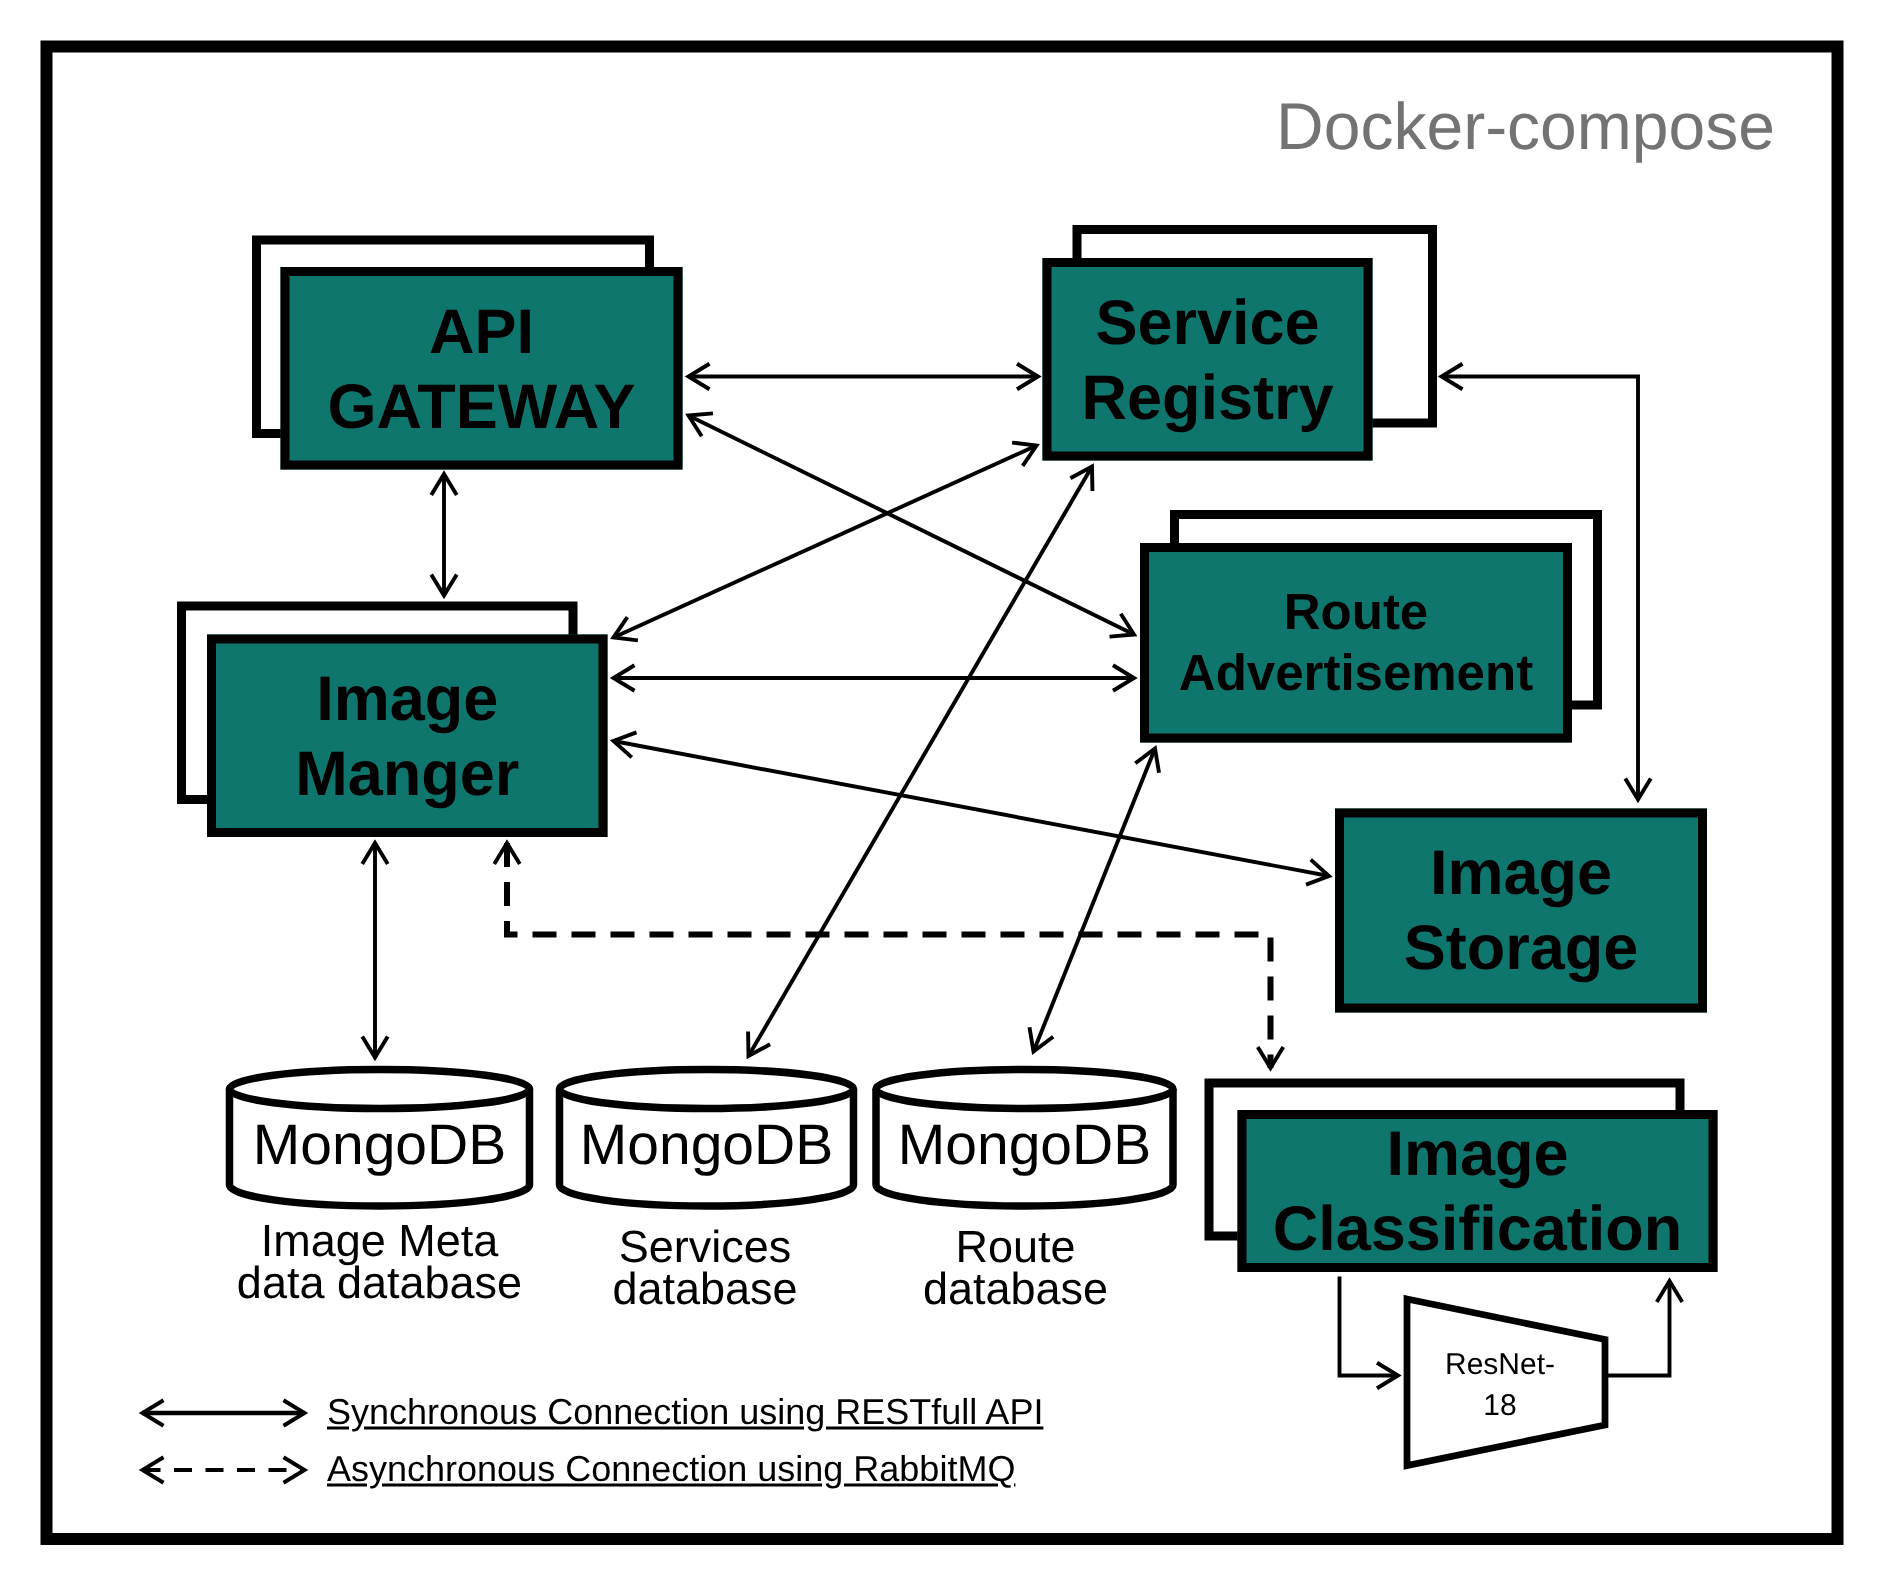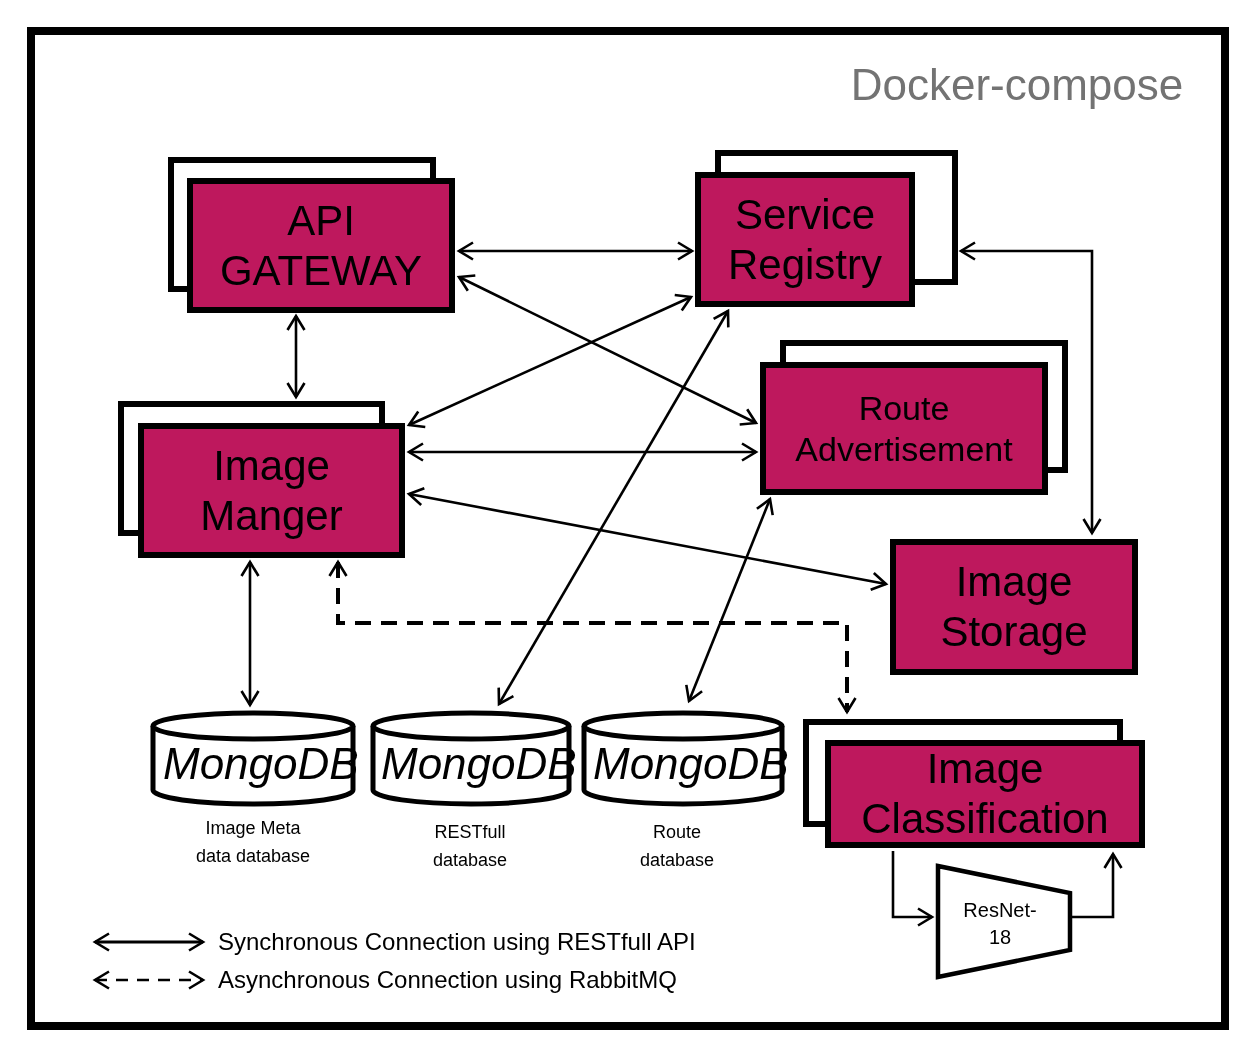--- a/index.html
+++ b/index.html
@@ -8,31 +8,31 @@
     font-family:"Liberation Sans","DejaVu Sans",sans-serif;color:#000;
   }
   .title{
     position:absolute;left:817px;top:60px;width:400px;text-align:center;
     font-size:44px;line-height:50px;color:#737373;z-index:4;white-space:nowrap;
   }
   .node-back{
     position:absolute;background:#ffffff;border:6px solid #000;box-sizing:border-box;z-index:1;
   }
   .node{
-    position:absolute;background:#be185d;border:6px solid #000;box-sizing:border-box;z-index:2;
-    display:flex;align-items:center;justify-content:center;text-align:center;
+    position:absolute;background:#0f766e;border:6px solid #000;box-sizing:border-box;z-index:2;
+    display:flex;align-items:center;justify-content:center;text-align:center;font-weight:bold;
   }
   .node .label{white-space:pre-line;font-size:42px;line-height:1.18;}
   .node.small .label{font-size:34px;line-height:1.2;}
   #svg-layer{position:absolute;left:0;top:0;z-index:3;pointer-events:none;}
   .overlay{position:absolute;z-index:4;text-align:center;white-space:pre-line;}
-  .db-label{font-size:44px;line-height:40px;font-style:italic;}
-  .caption{font-size:18px;line-height:28px;}
+  .db-label{font-size:38px;line-height:40px;}
+  .caption{font-size:30px;line-height:28px;}
   .model-label{font-size:20px;line-height:27px;}
-  .legend-label{font-size:24px;line-height:30px;text-align:left;white-space:nowrap;}
+  .legend-label{font-size:24px;line-height:30px;text-align:left;white-space:nowrap;text-decoration:underline;}
 </style>
 </head>
 <body>
 
 <div id="canvas">
 
   <div class="title">Docker-compose</div>
 
   <div class="node-back" style="left:168px;top:157px;width:268px;height:135px"></div>
   <div class="node-back" style="left:715px;top:150px;width:243px;height:135px"></div>
@@ -108,21 +108,21 @@
 
     <rect x="31" y="31" width="1194" height="995" fill="none" stroke="#000" stroke-width="8"></rect>
   </svg>
 
   <div class="overlay db-label" style="left:163px;top:744px;width:180px">MongoDB</div>
   <div class="overlay db-label" style="left:381px;top:744px;width:180px">MongoDB</div>
   <div class="overlay db-label" style="left:593px;top:744px;width:180px">MongoDB</div>
 
   <div class="overlay caption" style="left:143px;top:814px;width:220px">Image Meta
 data database</div>
-  <div class="overlay caption" style="left:360px;top:818px;width:220px">RESTfull
+  <div class="overlay caption" style="left:360px;top:818px;width:220px">Services
 database</div>
   <div class="overlay caption" style="left:567px;top:818px;width:220px">Route
 database</div>
 
   <div class="overlay model-label" style="left:930px;top:897px;width:140px">ResNet-
 18</div>
 
   <div class="overlay legend-label" style="left:218px;top:927px;width:560px">Synchronous Connection using RESTfull API</div>
   <div class="overlay legend-label" style="left:218px;top:965px;width:560px">Asynchronous Connection using RabbitMQ</div>
 

